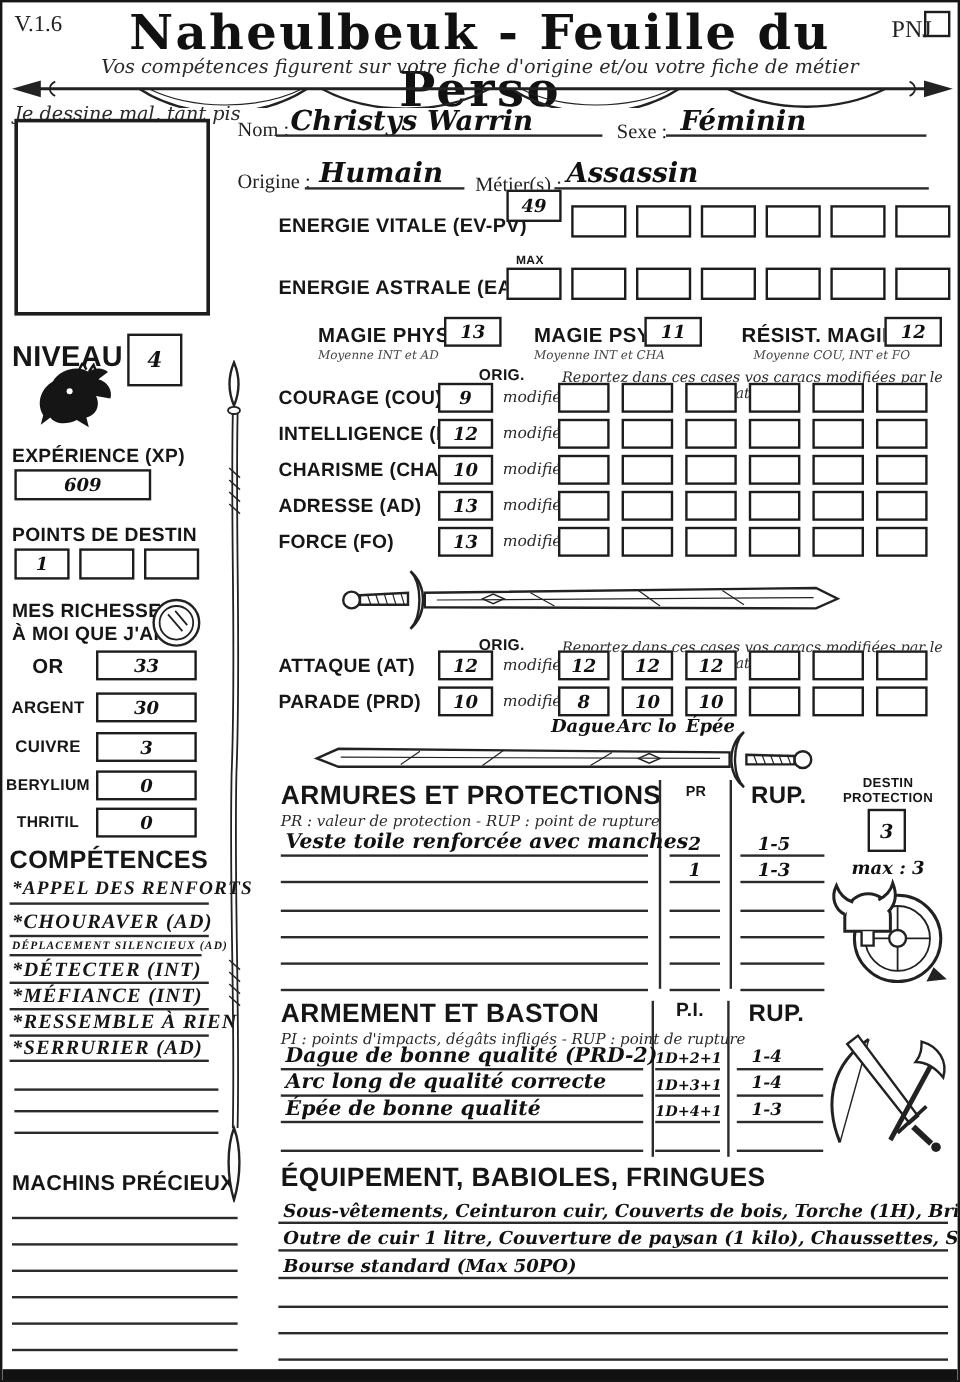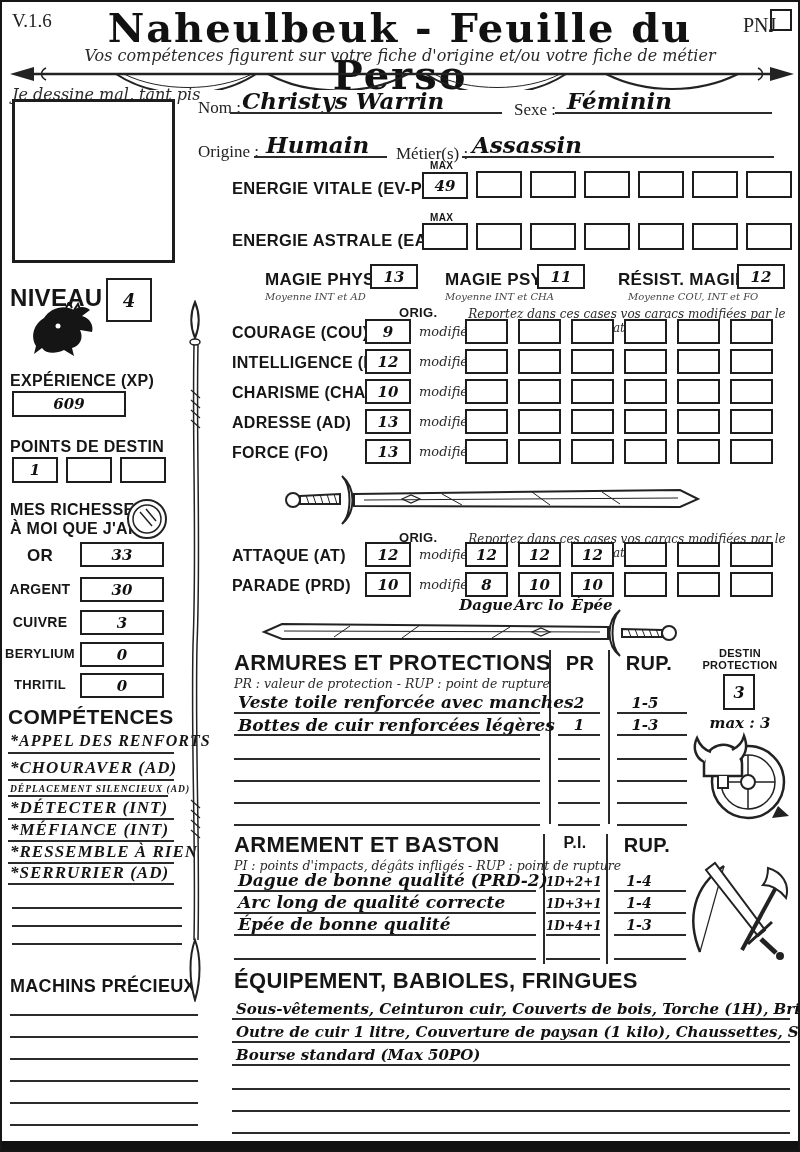--- a/index.html
+++ b/index.html
@@ -150,21 +150,21 @@
 
   <div class="abs serif" style="left:196px;top:140px;font-size:17px;">Origine :</div>
   <div class="abs hand" style="left:264px;top:129px;font-size:23px;">Humain</div>
   <div class="uline" style="left:252px;top:132px;width:133px;height:22px;"></div>
   <div class="abs serif" style="left:394px;top:142px;font-size:17px;">Métier(s) :</div>
   <div class="abs hand" style="left:470px;top:129px;font-size:23px;">Assassin</div>
   <div class="uline" style="left:460px;top:132px;width:312px;height:22px;"></div>
 
   <div class="abs head" style="left:230px;top:177px;font-size:16.5px;">ENERGIE VITALE (EV-PV)</div>
   <div class="abs head" style="left:428px;top:158px;font-size:10px;">MAX</div>
-  <div class="box" style="left:420px;top:170px;width:46px;height:27px;">
+  <div class="box" style="left:420px;top:156px;width:46px;height:27px;">
       <span class="hand" style="font-size:15px;">49</span>
     </div>
   <div class="box" style="left:474px;top:169px;width:46px;height:27px;"></div>
   <div class="box" style="left:528px;top:169px;width:46px;height:27px;"></div>
   <div class="box" style="left:582px;top:169px;width:46px;height:27px;"></div>
   <div class="box" style="left:636px;top:169px;width:46px;height:27px;"></div>
   <div class="box" style="left:690px;top:169px;width:46px;height:27px;"></div>
   <div class="box" style="left:744px;top:169px;width:46px;height:27px;"></div>
 
   <div class="abs head" style="left:230px;top:229px;font-size:16.5px;">ENERGIE ASTRALE (EA-PA)</div>
@@ -322,21 +322,21 @@
       <path d="M380,4 C366,15 366,39 380,50 C370,40 370,14 380,4 Z" fill="#fff" stroke="#222" stroke-width="2"></path>
       <path d="M368,21 L42,18 L24,26 L42,33 L368,33 Z" fill="#fff" stroke="#222" stroke-width="2"></path>
       <path d="M360,26 L44,25" stroke="#222" stroke-width="1"></path>
       <path d="M310,26 l-9,-4 -9,4 9,4 Z" fill="none" stroke="#222" stroke-width="1.2"></path>
       <path d="M270,21 L252,32 M180,19 L162,32 M110,20 L94,31" stroke="#222" stroke-width="1"></path>
     </svg>
   </div>
 
   <div class="abs head" style="left:232px;top:648px;font-size:22px;">ARMURES ET PROTECTIONS</div>
   <div class="abs cal" style="left:232px;top:674px;font-size:12.5px;">PR : valeur de protection - RUP : point de rupture</div>
-  <div class="abs head ctr" style="left:552px;top:650px;width:52px;font-size:20px;">PR</div>
+  <div class="abs head ctr" style="left:552px;top:650px;width:52px;font-size:12px;">PR</div>
   <div class="abs head ctr" style="left:612px;top:650px;width:70px;font-size:20px;">RUP.</div>
   <div class="vline" style="left:547px;top:648px;height:174px;"></div>
   <div class="vline" style="left:606px;top:648px;height:174px;"></div>
 
   <div class="abs head ctr" style="left:698px;top:645px;width:80px;font-size:11px;line-height:12px;">
     <div>DESTIN</div>
     <div>PROTECTION</div>
   </div>
   <div class="box" style="left:721px;top:672px;width:32px;height:36px;">
     <span class="hand" style="font-size:16px;">3</span>
@@ -355,21 +355,20 @@
     </svg>
   </div>
 
   <div class="abs hand" style="left:236px;top:690px;font-size:17px;white-space:nowrap;">Veste toile renforcée avec manches</div>
   <div class="uline" style="left:232px;top:690px;width:306px;height:20px;"></div>
   <div class="abs hand ctr" style="left:556px;top:692px;width:42px;font-size:15px;">2</div>
   <div class="uline" style="left:556px;top:690px;width:42px;height:20px;"></div>
   <div class="abs hand ctr" style="left:615px;top:692px;width:56px;font-size:15px;">1-5</div>
   <div class="uline" style="left:615px;top:690px;width:70px;height:20px;"></div>
 
-  <div class="abs hand" style="left:236px;top:713px;font-size:17px;white-space:nowrap;">Bottes de cuir renforcées légères</div>
   <div class="uline" style="left:232px;top:712px;width:306px;height:20px;"></div>
   <div class="abs hand ctr" style="left:556px;top:714px;width:42px;font-size:15px;">1</div>
   <div class="uline" style="left:556px;top:712px;width:42px;height:20px;"></div>
   <div class="abs hand ctr" style="left:615px;top:714px;width:56px;font-size:15px;">1-3</div>
   <div class="uline" style="left:615px;top:712px;width:70px;height:20px;"></div>
 
   <div class="uline" style="left:232px;top:736px;width:306px;height:20px;"></div>
   <div class="uline" style="left:556px;top:736px;width:42px;height:20px;"></div>
   <div class="uline" style="left:615px;top:736px;width:70px;height:20px;"></div>
   <div class="uline" style="left:232px;top:758px;width:306px;height:20px;"></div>

